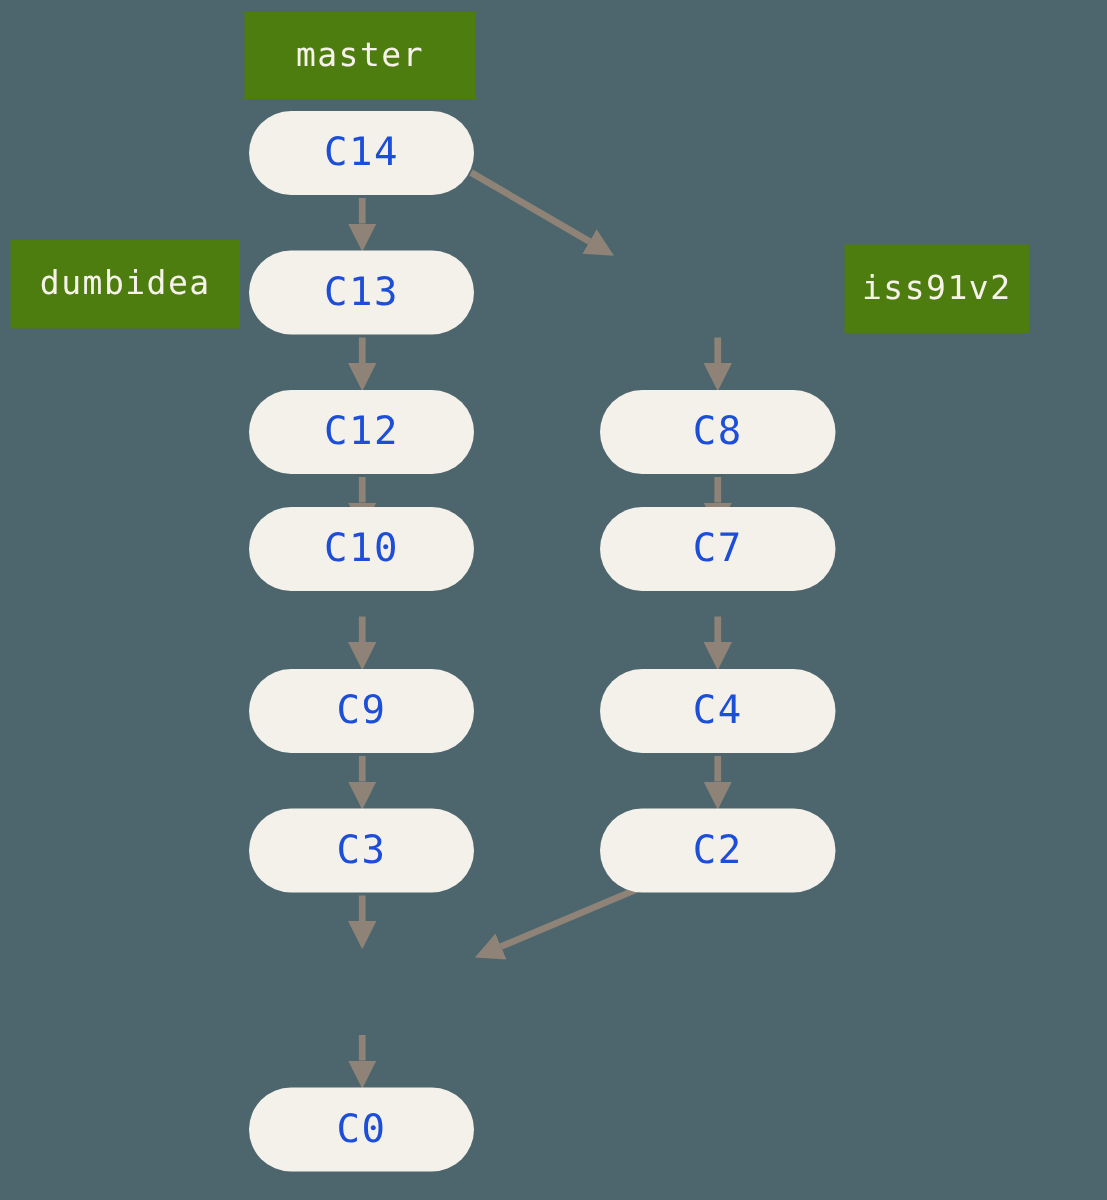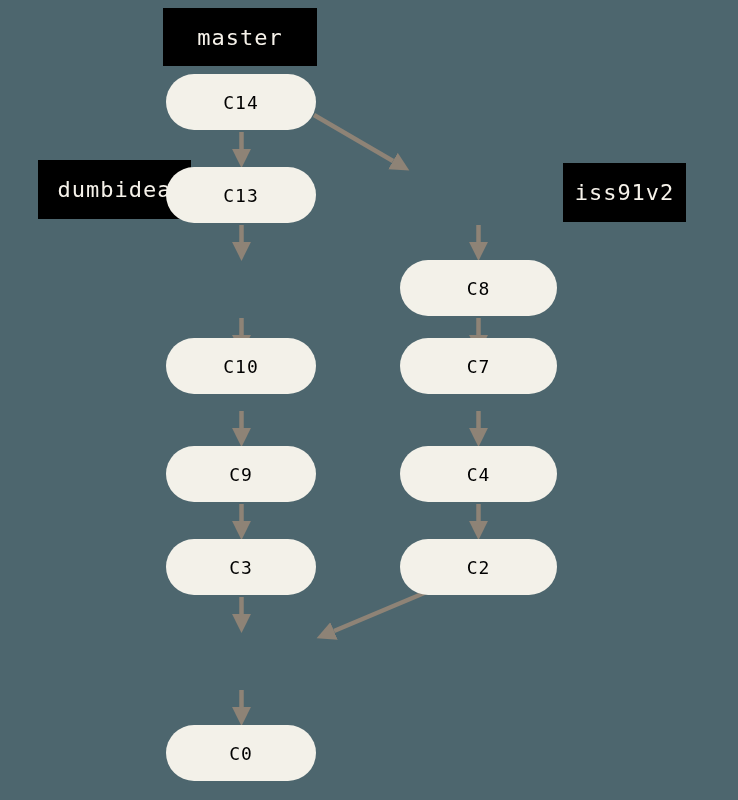--- a/index.html
+++ b/index.html
@@ -30,46 +30,46 @@
     marker-end: url(#arrowhead);
   }
   .commit-node {
     position: absolute;
     height: 56px;
     background: #f3f1e9;
     border-radius: 28px;
     display: flex;
     align-items: center;
     justify-content: center;
-    font-size: 18px;
-    color: #000000;
+    font-size: 26px;
+    color: #1d4ed8;
     letter-spacing: 1px;
   }
   .col-left  { left: 166px; width: 150px; }
   .col-right { left: 400px; width: 157px; }
   .row-0 { top: 74px;  }
   .row-1 { top: 167px; }
   .row-2 { top: 260px; }
   .row-3 { top: 338px; }
   .row-4 { top: 446px; align-items: center; }
   .row-5 { top: 539px; justify-content: center; }
   .row-6 { top: 632px; }
   .row-7 { top: 725px; }
   .branch-label {
     position: absolute;
-    background: #000000;
+    background: #4d7c0f;
     display: flex;
     align-items: center;
     justify-content: center;
     font-size: 22px;
     color: #f6f2ea;
     letter-spacing: 1px;
   }
   .branch-master   { left: 163px; top: 8px;   width: 154px; height: 58px; }
-  .branch-dumbidea { left: 7px;   top: 160px; width: 153px; height: 59px; margin-left: 31px; }
+  .branch-dumbidea { left: 7px;   top: 160px; width: 153px; height: 59px; }
   .branch-iss91v2  { left: 563px; top: 163px; width: 123px; height: 59px; }
 </style>
 </head>
 <body>
 
 <div class="canvas">
 
   <svg class="arrows" viewBox="0 0 738 800" xmlns="http://www.w3.org/2000/svg">
     <defs>
       <marker id="arrowhead" markerWidth="4.6" markerHeight="4.6" refX="0" refY="2.1" orient="auto" markerUnits="strokeWidth">
@@ -103,20 +103,23 @@
   <div class="branch-label branch-iss91v2">
     <span>iss91v2</span>
   </div>
 
   <div class="commit-node col-left row-0">
     <span>C14</span>
   </div>
   <div class="commit-node col-left row-1">
     <span>C13</span>
   </div>
+  <div class="commit-node col-left row-2">
+    <span>C12</span>
+  </div>
   <div class="commit-node col-left row-3">
     <span>C10</span>
   </div>
   <div class="commit-node col-left row-4">
     <span>C9</span>
   </div>
   <div class="commit-node col-left row-5">
     <span>C3</span>
   </div>
   <div class="commit-node col-left row-7">

